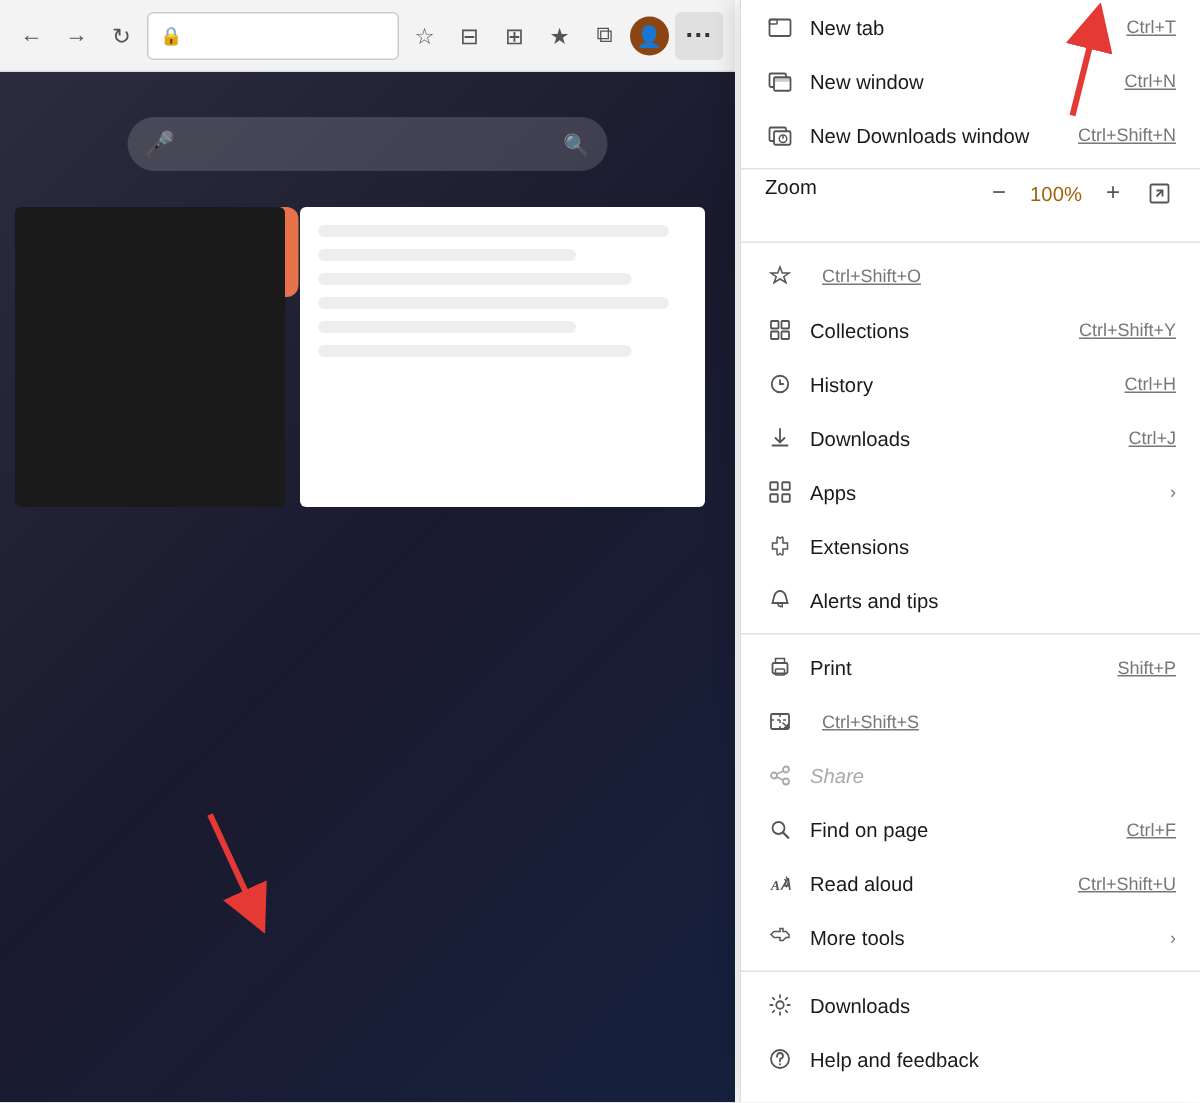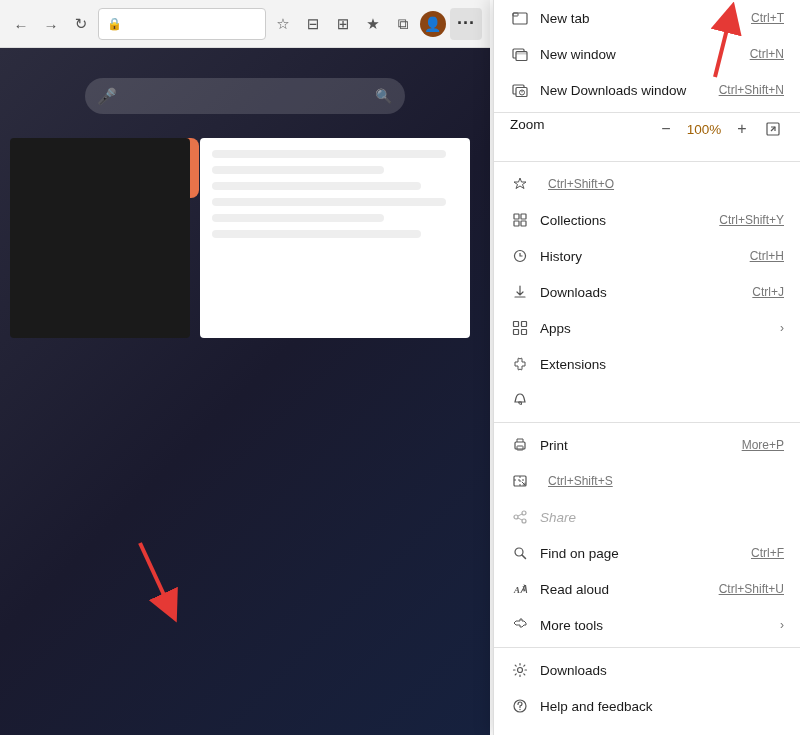--- a/index.html
+++ b/index.html
@@ -503,34 +503,35 @@
 
 
   <div class="menu-item">
     <div class="menu-icon">
       <svg width="16" height="16" viewBox="0 0 16 16" fill="none">
         <path d="M8 2 Q11 2 12 6 L13 10 L3 10 L4 6 Q5 2 8 2Z" stroke="#555" stroke-width="1.2" fill="none"></path>
         <line x1="6.5" y1="10" x2="9.5" y2="10" stroke="#555" stroke-width="1.2"></line>
         <path d="M6.5 10 Q6.5 12.5 9.5 12.5 Q9.5 10 9.5 10" stroke="#555" stroke-width="1" fill="none"></path>
       </svg>
     </div>
+    <span class="menu-label">Alerts and tips</span>
   </div>
 
   <div class="menu-divider"></div>
 
   <div class="menu-item">
     <div class="menu-icon">
       <svg width="16" height="16" viewBox="0 0 16 16" fill="none">
         <rect x="3" y="5" width="10" height="7" rx="1" stroke="#555" stroke-width="1.2" fill="none"></rect>
         <path d="M5 5 L5 2 L11 2 L11 5" stroke="#555" stroke-width="1" fill="none"></path>
         <rect x="5" y="9" width="6" height="4" rx="0.5" stroke="#555" stroke-width="1" fill="none"></rect>
       </svg>
     </div>
     <span class="menu-label">Print</span>
-    <span class="menu-shortcut">More+P</span>
+    <span class="menu-shortcut">Shift+P</span>
   </div>
 
   <div class="menu-item">
     <div class="menu-icon">
       <svg width="16" height="16" viewBox="0 0 16 16" fill="none">
         <rect x="2" y="3" width="12" height="10" rx="1" stroke="#555" stroke-width="1.2" fill="none"></rect>
         <path d="M2 7 L14 7" stroke="#555" stroke-width="1" stroke-dasharray="2,2"></path>
         <path d="M8 3 L8 13" stroke="#555" stroke-width="1" stroke-dasharray="2,2"></path>
         <path d="M10 9 L13 12 M11 12 L13 12 L13 10" stroke="#555" stroke-width="1" stroke-linecap="round"></path>
       </svg>

